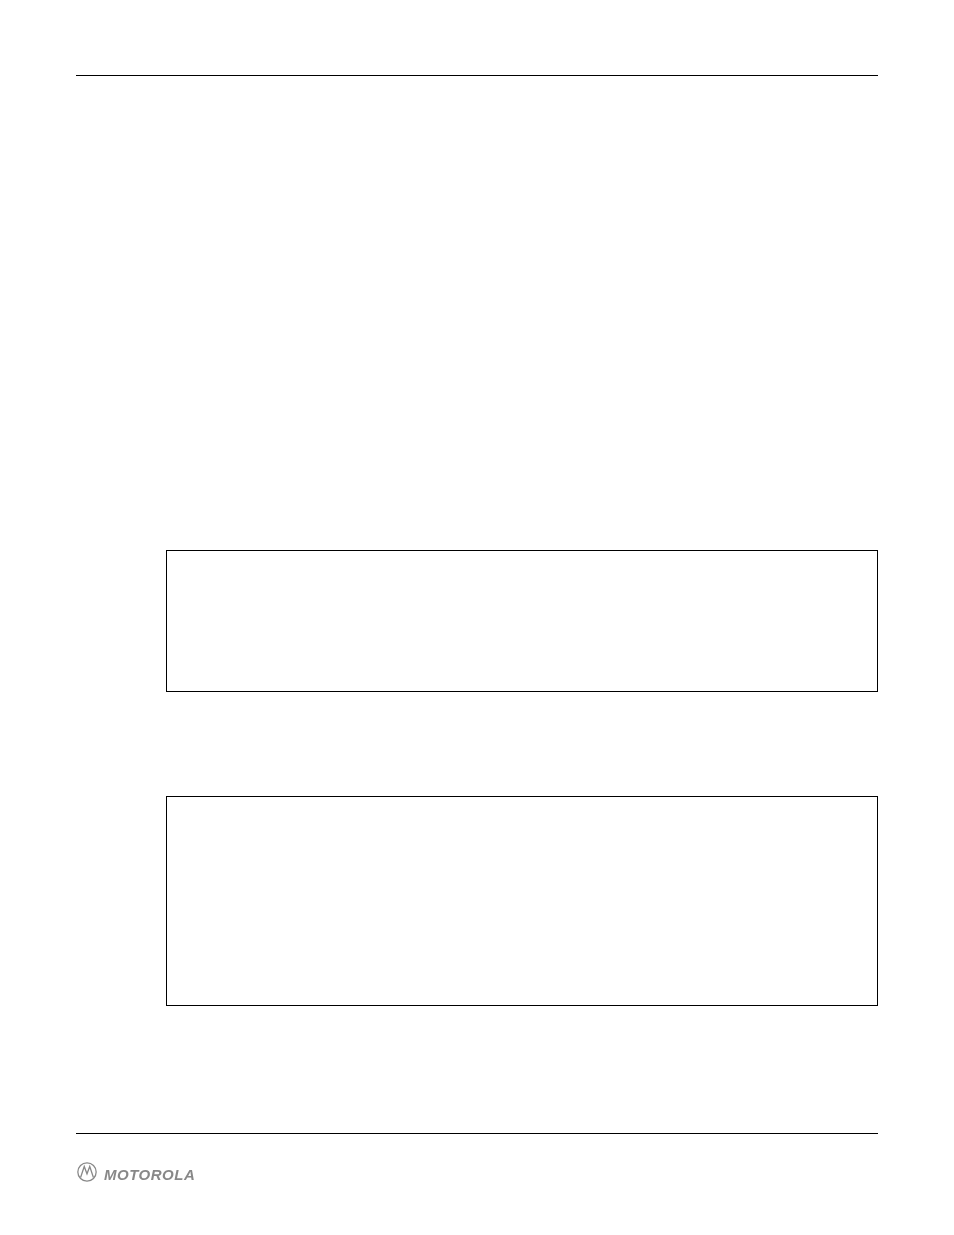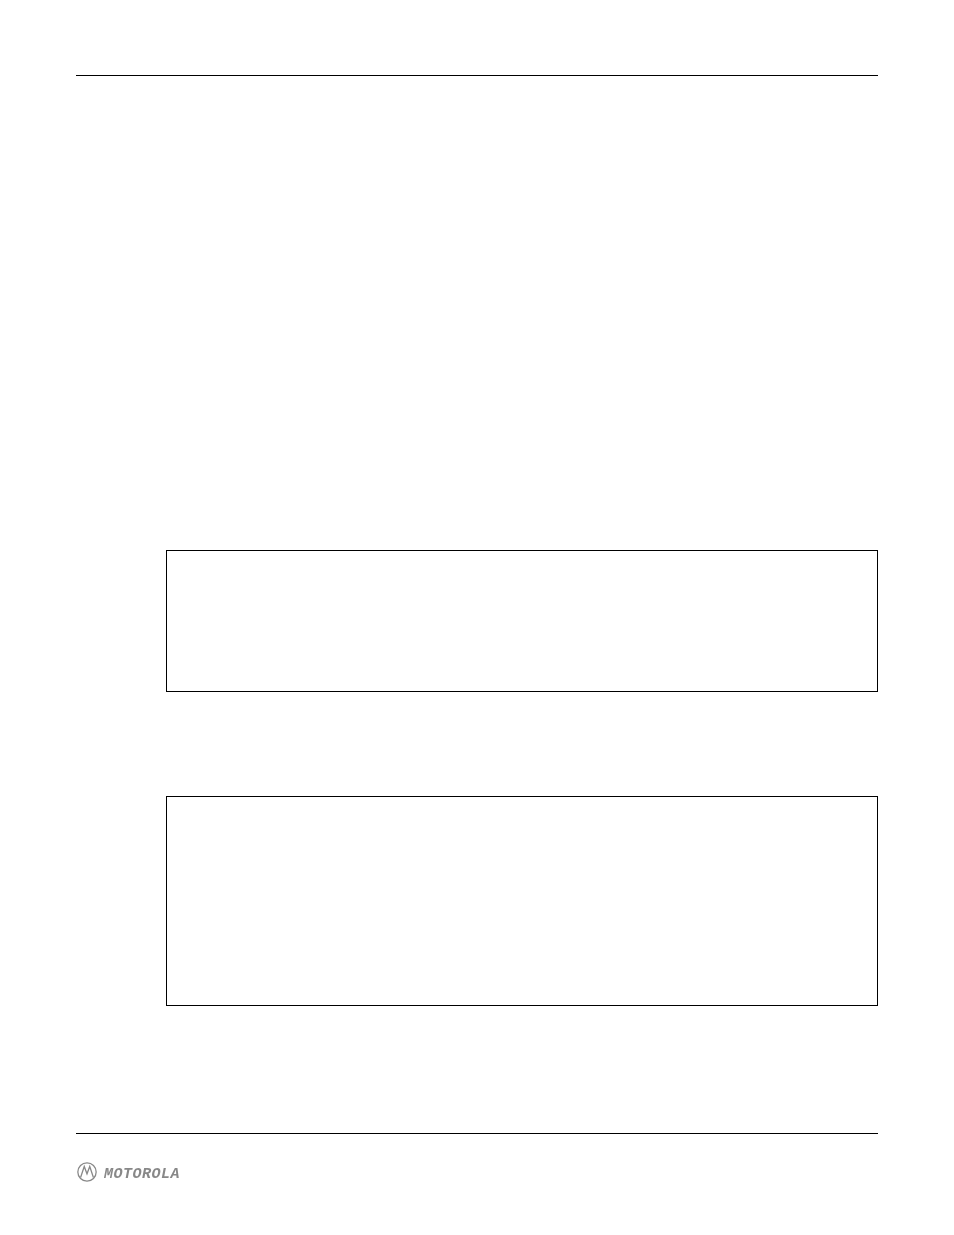--- a/index.html
+++ b/index.html
@@ -10,21 +10,20 @@
     background: #ffffff;
     font-family: "Helvetica Neue", Helvetica, Arial, sans-serif;
     color: #000;
   }
   .page {
     position: relative;
     width: 954px;
     height: 1223px;
     box-sizing: border-box;
     padding: 56px 76px 40px 120px;
-    font-family: Liberation Mono, monospace;
   }
   .top-line {
     position: absolute;
     left: 76px;
     right: 76px;
     top: 75px;
     border-top: 1px solid #000;
     height: 0;
   }
   .bottom-line {

